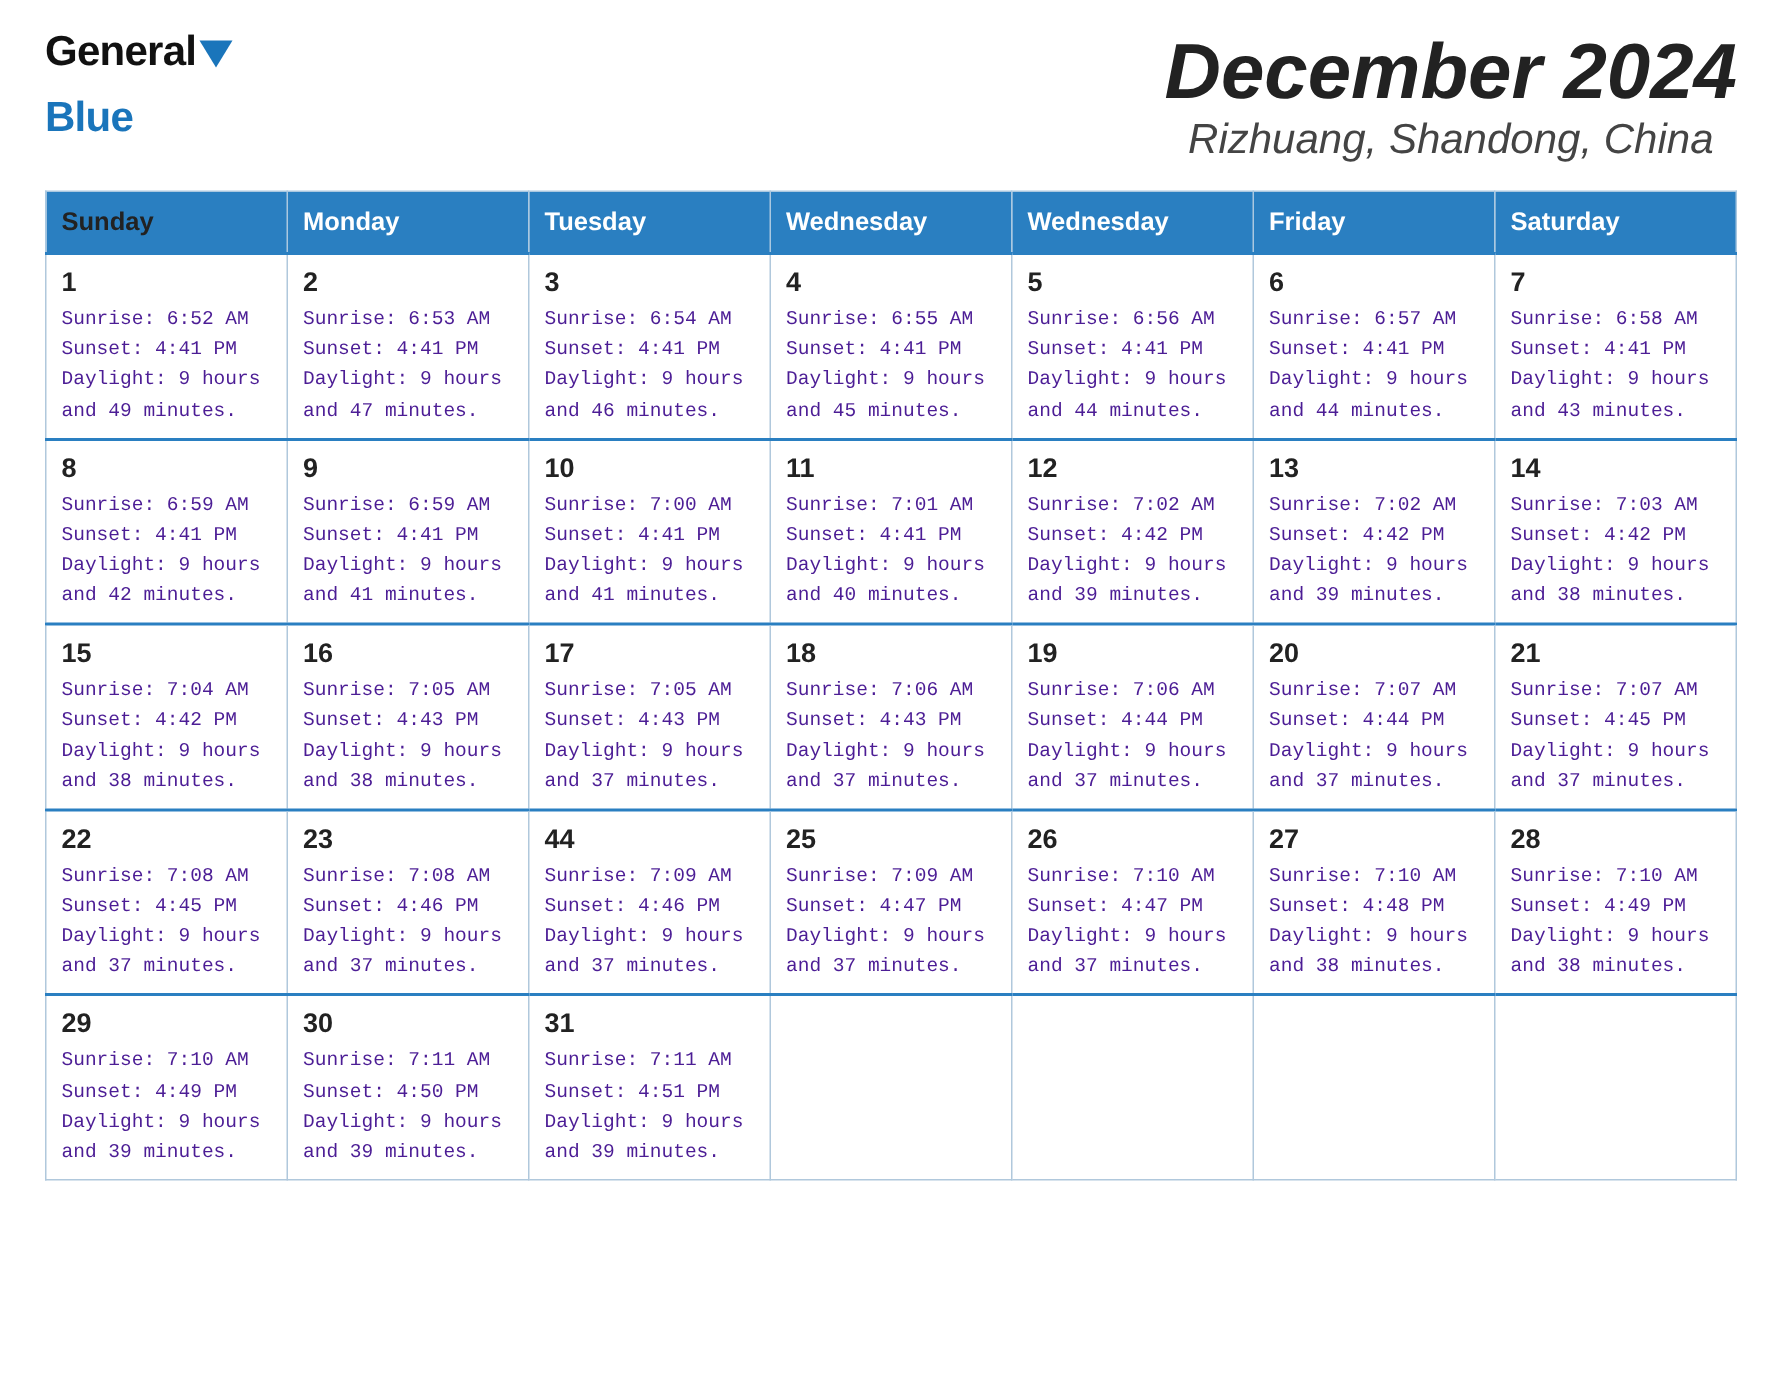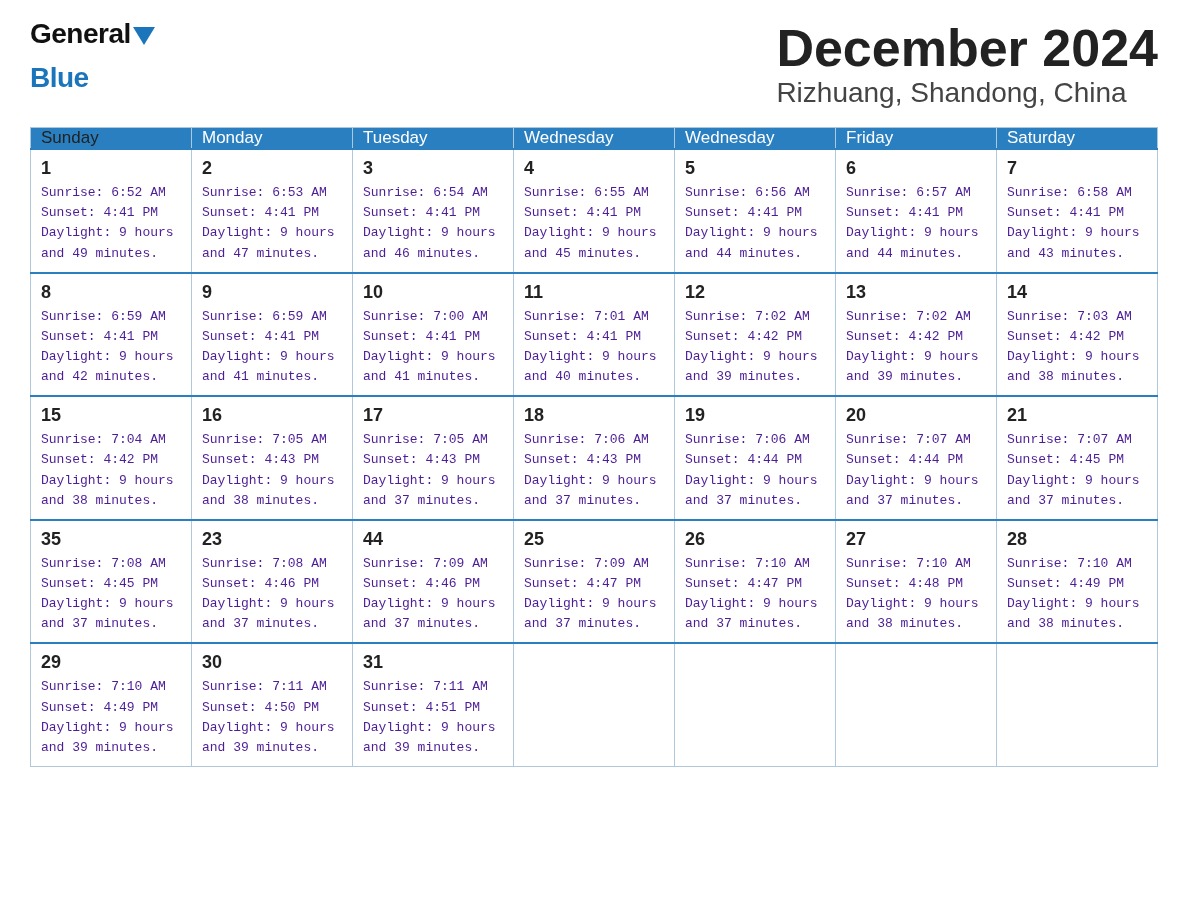--- a/index.html
+++ b/index.html
@@ -16,43 +16,44 @@
       justify-content: space-between;
       align-items: flex-start;
       margin-bottom: 18px;
     }
     .logo {
       display: flex;
       flex-direction: column;
       align-items: flex-start;
     }
     .title-block {
-      text-align: left;
+      text-align: center;
+      font-style: italic;
     }
     .title-block h1 {
       font-size: 52px;
       font-weight: bold;
       color: #222;
       line-height: 1.1;
     }
     .title-block h2 {
       font-size: 28px;
       font-weight: normal;
       color: #444;
     }
     .calendar {
       width: 100%;
       border-collapse: collapse;
     }
     .calendar th {
       background: #2a7fc1;
       color: #fff;
       font-size: 17px;
-      font-weight: normal;
-      padding: 0 10px;
+      font-weight: bold;
+      padding: 10px 10px;
       text-align: left;
       border: 1px solid #aac8e0;
     }
     .calendar td {
       vertical-align: top;
       border: 1px solid #b0c8dc;
       padding: 8px 10px;
       width: calc(100% / 7);
       min-height: 110px;
       background: #fff;
@@ -232,21 +233,21 @@
           <span class="day-num">20</span>
           <div class="day-info">Sunrise: 7:07 AM<br>Sunset: 4:44 PM<br>Daylight: 9 hours<br>and 37 minutes.</div>
         </td>
         <td>
           <span class="day-num">21</span>
           <div class="day-info">Sunrise: 7:07 AM<br>Sunset: 4:45 PM<br>Daylight: 9 hours<br>and 37 minutes.</div>
         </td>
       </tr>
       <tr class="week-row">
         <td>
-          <span class="day-num">35</span>
+          <span class="day-num">22</span>
           <div class="day-info">Sunrise: 7:08 AM<br>Sunset: 4:45 PM<br>Daylight: 9 hours<br>and 37 minutes.</div>
         </td>
         <td>
           <span class="day-num">23</span>
           <div class="day-info">Sunrise: 7:08 AM<br>Sunset: 4:46 PM<br>Daylight: 9 hours<br>and 37 minutes.</div>
         </td>
         <td>
           <span class="day-num">44</span>
           <div class="day-info">Sunrise: 7:09 AM<br>Sunset: 4:46 PM<br>Daylight: 9 hours<br>and 37 minutes.</div>
         </td>

